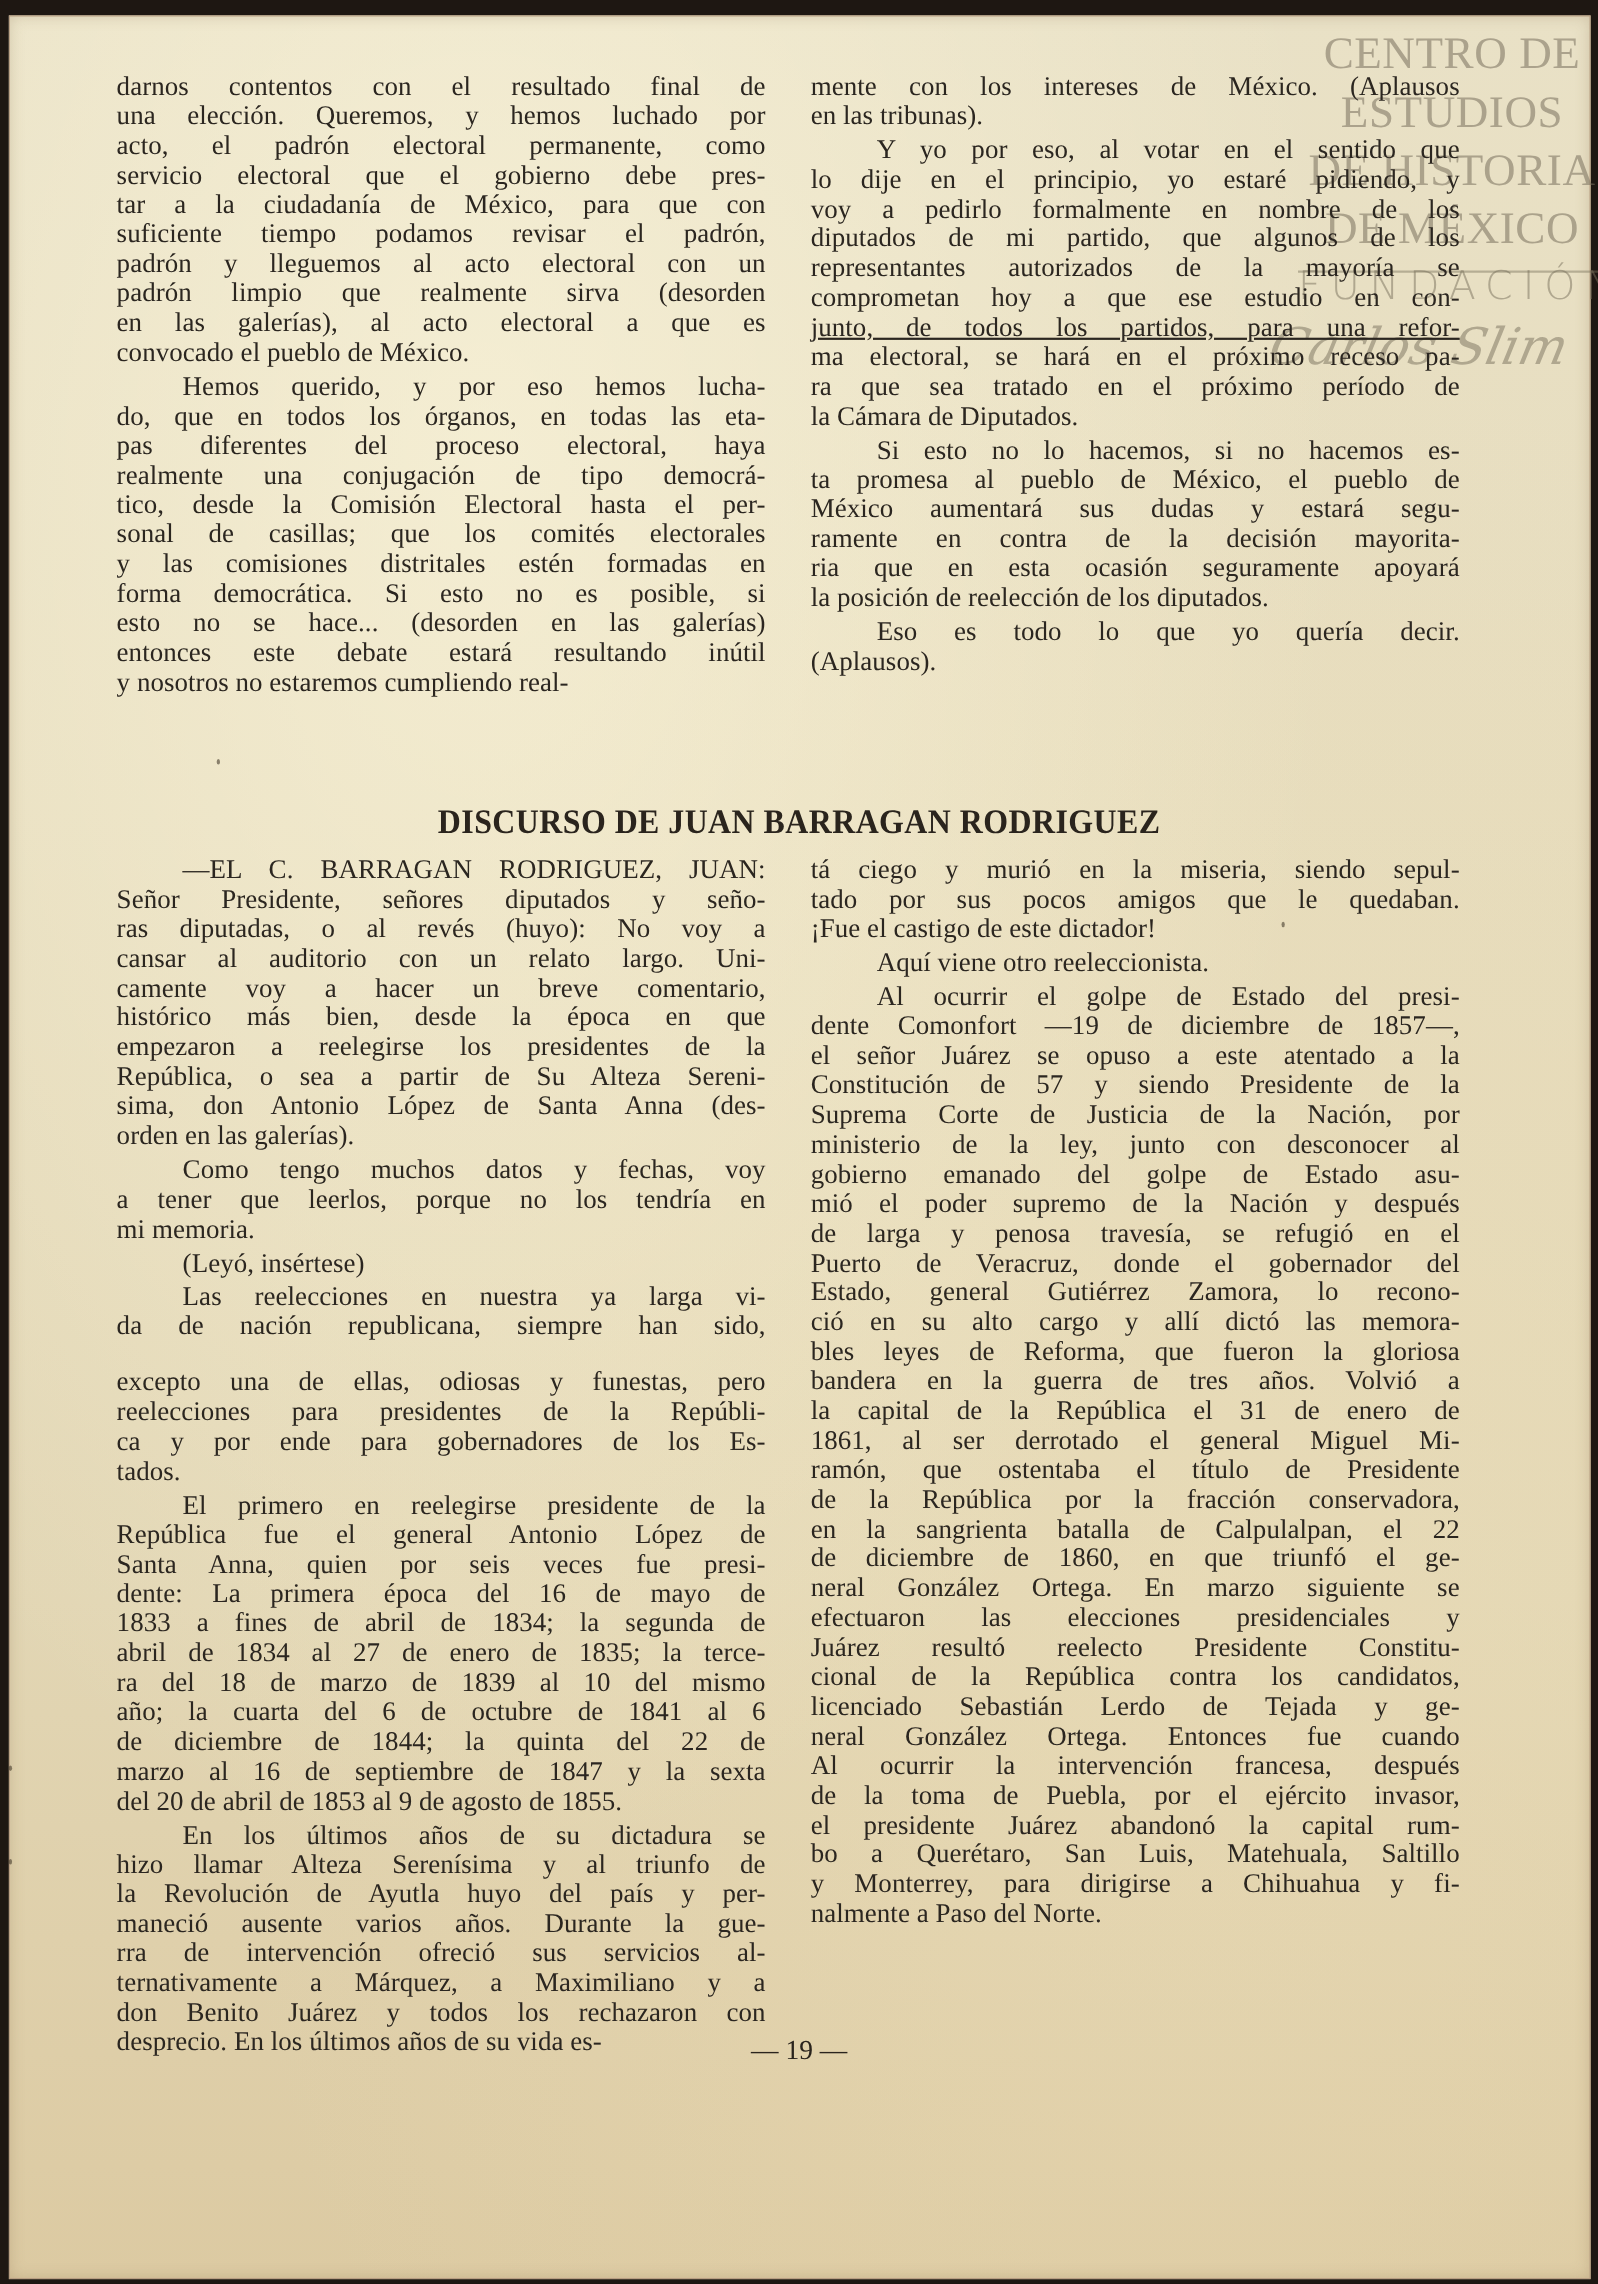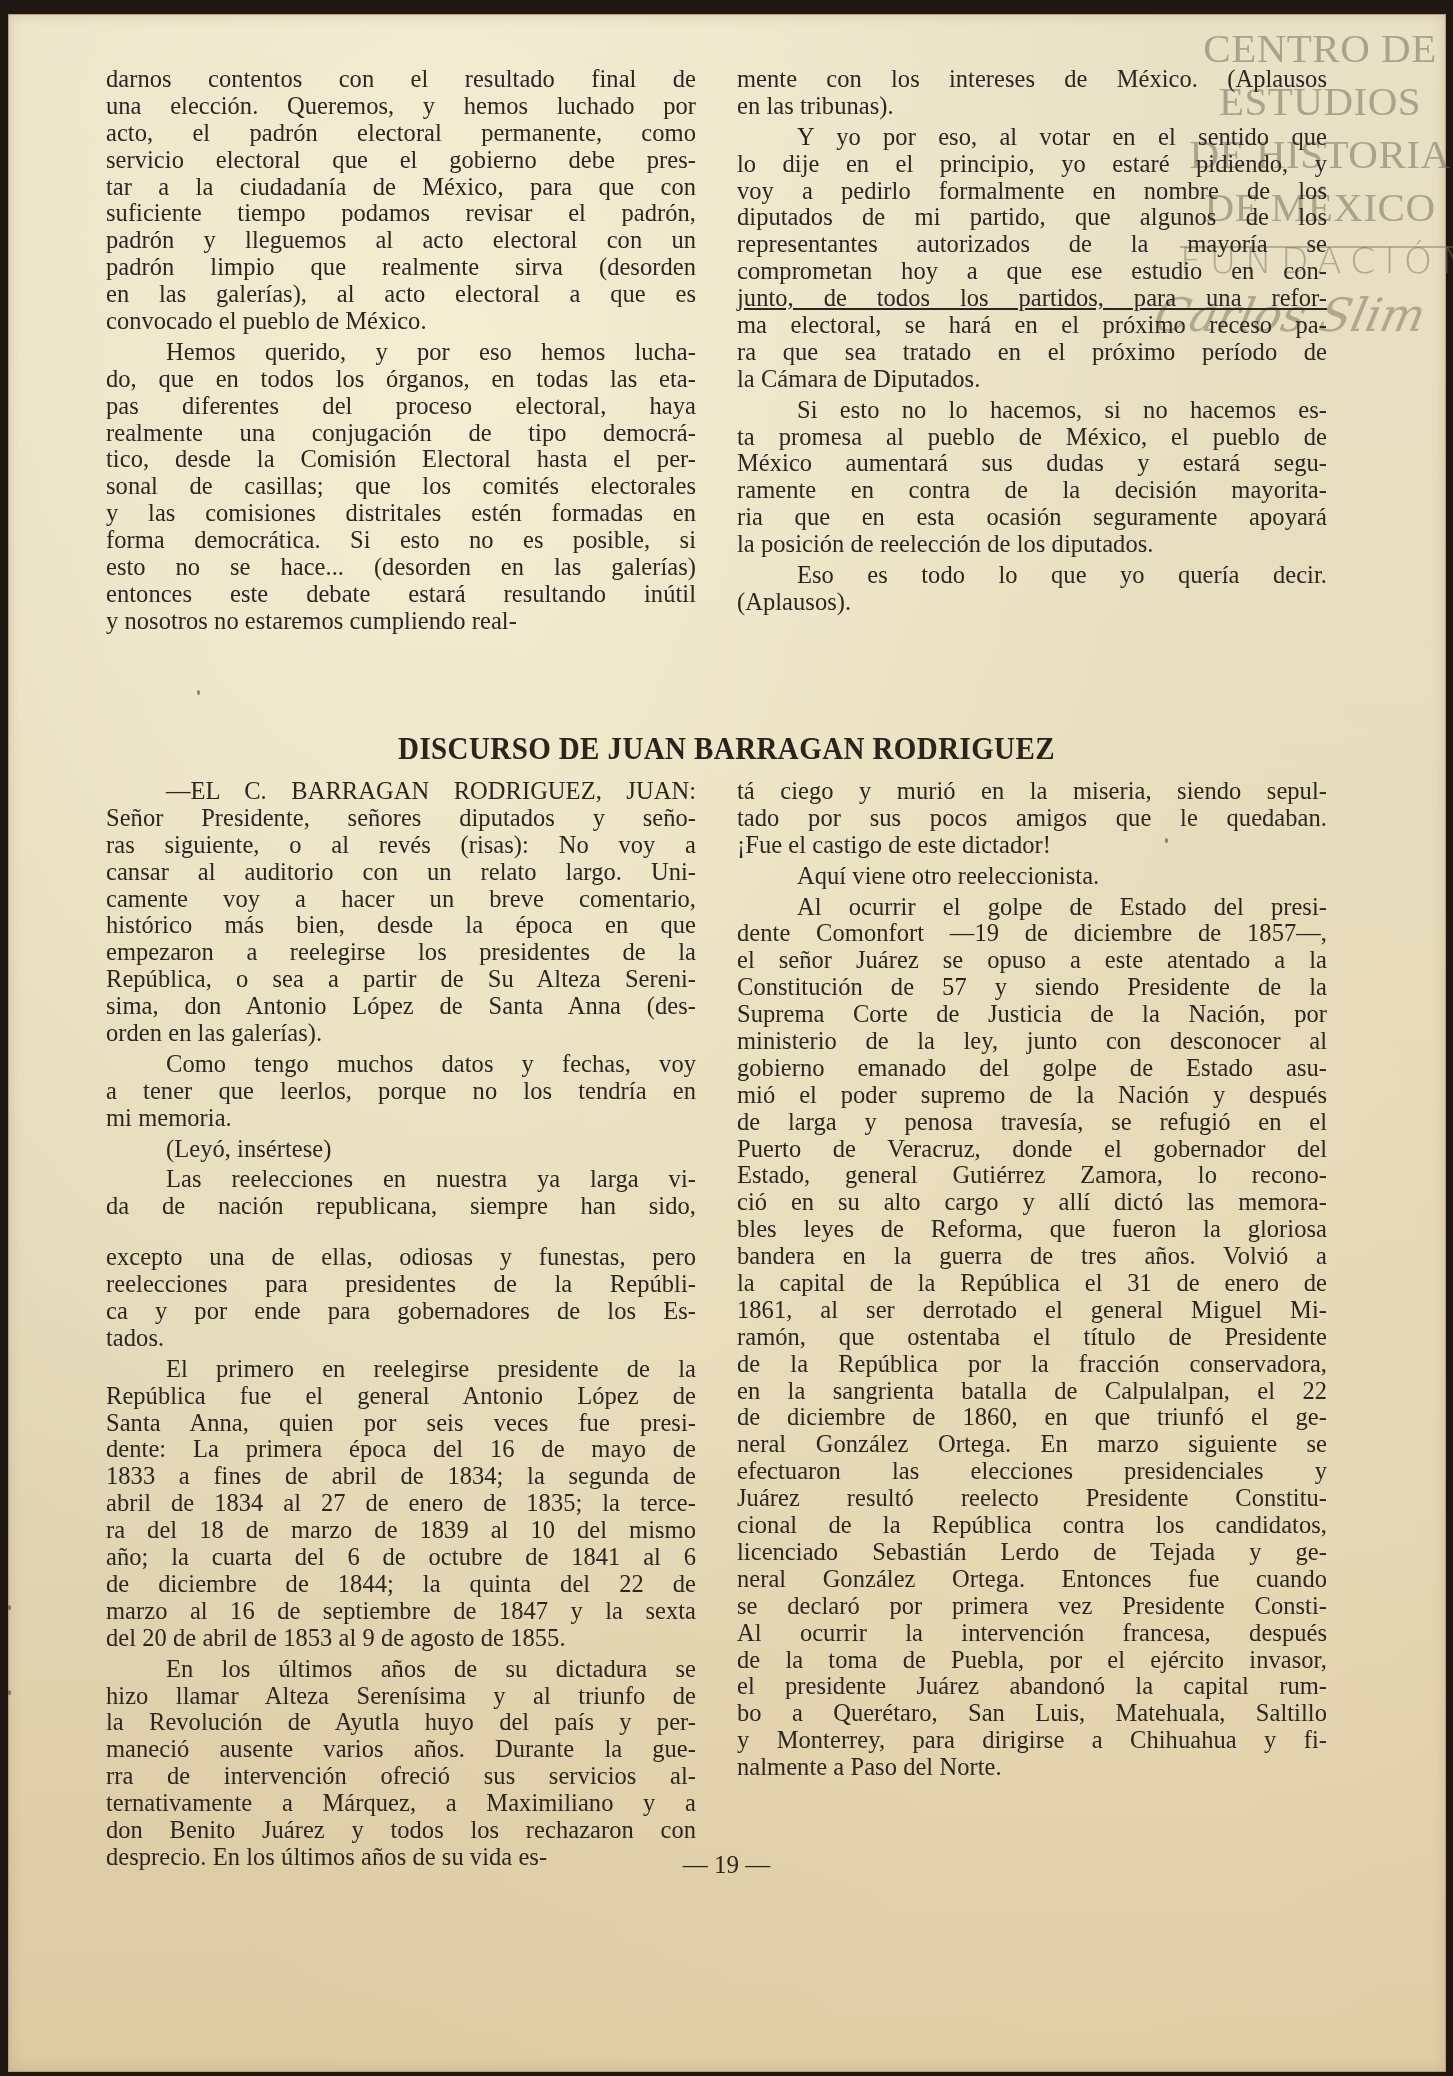--- a/index.html
+++ b/index.html
@@ -204,21 +204,21 @@
         <span class="line last">(Aplausos).</span>
       </div>
     </div>
 
   <h2 class="section-heading">DISCURSO DE JUAN BARRAGAN RODRIGUEZ</h2>
 
   <div class="column col-left-bot">
       <div class="para">
         <span class="line indent" style="white-space: normal;">—EL C. BARRAGAN RODRIGUEZ, JUAN:</span>
         <span class="line" style="white-space: normal;">Señor Presidente, señores diputados y seño-</span>
-        <span class="line" style="white-space: normal;">ras siguiente, o al revés (risas): No voy a</span>
+        <span class="line" style="white-space: normal;">ras diputadas, o al revés (huyo): No voy a</span>
         <span class="line" style="white-space: normal;">cansar al auditorio con un relato largo. Uni-</span>
         <span class="line" style="white-space: normal;">camente voy a hacer un breve comentario,</span>
         <span class="line" style="white-space: normal;">histórico más bien, desde la época en que</span>
         <span class="line" style="white-space: normal;">empezaron a reelegirse los presidentes de la</span>
         <span class="line" style="white-space: normal;">República, o sea a partir de Su Alteza Sereni-</span>
         <span class="line" style="white-space: normal;">sima, don Antonio López de Santa Anna (des-</span>
         <span class="line last">orden en las galerías).</span>
       </div>
       <div class="para gap">
         <span class="line indent" style="white-space: normal;">Como tengo muchos datos y fechas, voy</span>
@@ -289,21 +289,20 @@
         <span class="line" style="white-space: normal;">ramón, que ostentaba el título de Presidente</span>
         <span class="line" style="white-space: normal;">de la República por la fracción conservadora,</span>
         <span class="line" style="white-space: normal;">en la sangrienta batalla de Calpulalpan, el 22</span>
         <span class="line" style="white-space: normal;">de diciembre de 1860, en que triunfó el ge-</span>
         <span class="line" style="white-space: normal;">neral González Ortega. En marzo siguiente se</span>
         <span class="line" style="white-space: normal;">efectuaron las elecciones presidenciales y</span>
         <span class="line" style="white-space: normal;">Juárez resultó reelecto Presidente Constitu-</span>
         <span class="line" style="white-space: normal;">cional de la República contra los candidatos,</span>
         <span class="line" style="white-space: normal;">licenciado Sebastián Lerdo de Tejada y ge-</span>
         <span class="line" style="white-space: normal;">neral González Ortega. Entonces fue cuando</span>
-        <span class="line" style="white-space: normal;">se declaró por primera vez Presidente Consti-</span>
         <span class="line" style="white-space: normal;">Al ocurrir la intervención francesa, después</span>
         <span class="line" style="white-space: normal;">de la toma de Puebla, por el ejército invasor,</span>
         <span class="line" style="white-space: normal;">el presidente Juárez abandonó la capital rum-</span>
         <span class="line" style="white-space: normal;">bo a Querétaro, San Luis, Matehuala, Saltillo</span>
         <span class="line" style="white-space: normal;">y Monterrey, para dirigirse a Chihuahua y fi-</span>
         <span class="line last">nalmente a Paso del Norte.</span>
       </div>
     </div>
 
   <div class="page-number">— 19 —</div>

